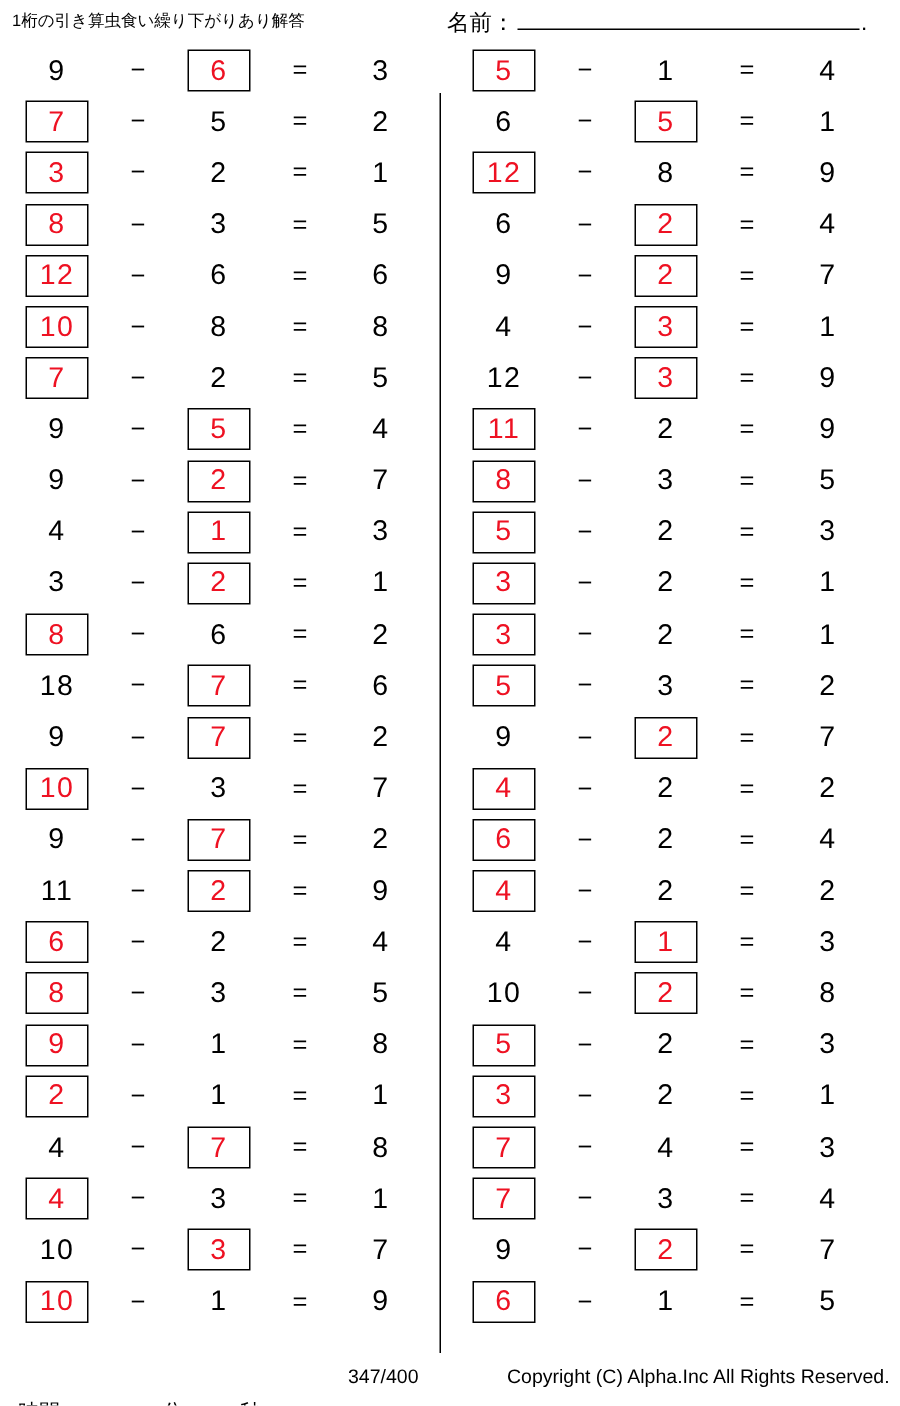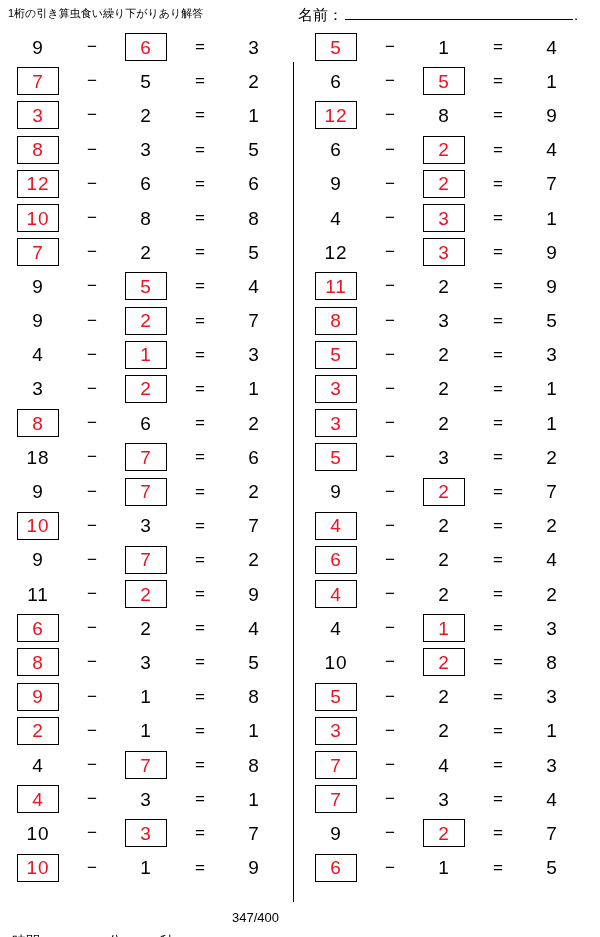--- a/index.html
+++ b/index.html
@@ -845,15 +845,16 @@
 
   <div class="footer">
     <div class="footer-time">
       <span>時間：</span>
       <span class="time-blank"></span>
       <span>分</span>
       <span class="time-blank2"></span>
       <span>秒</span>
     </div>
     <div class="footer-page">347/400</div>
+    <div class="footer-copy">Copyright (C) Alpha.Inc All Rights Reserved.</div>
   </div>
 
 </div>
 
 </body></html>

